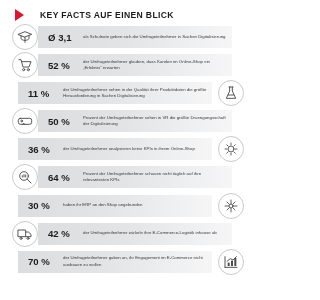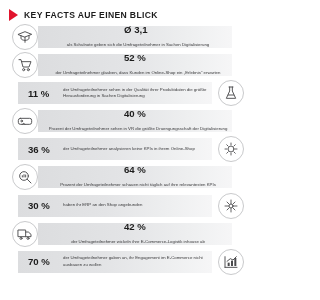--- a/index.html
+++ b/index.html
@@ -12,22 +12,22 @@
     height: 300px;
     overflow: hidden;
     font-family: "Liberation Sans", sans-serif;
     color: #231f20;
   }
 
   
   .title-row {
     display: flex;
     align-items: center;
-    gap: 6px;
-    padding: 11px 0 0 9px;
+    gap: 16px;
+    padding: 11px 0 0 15px;
     height: 18px;
     box-sizing: border-box;
   }
   .play-marker {
     width: 0;
     height: 0;
     border-left: 9px solid #e1142d;
     border-top: 6px solid transparent;
     border-bottom: 6px solid transparent;
     flex: 0 0 auto;
@@ -85,21 +85,21 @@
   
   .content {
     position: absolute;
     top: 0;
     height: 26px;
     display: flex;
     align-items: center;
     gap: 7px;
     z-index: 2;
   }
-  .fact.icon-left  .content { left: 48px;  right: 22px; flex-direction: column; }
+  .fact.icon-left  .content { left: 48px;  right: 22px; }
   .fact.icon-right .content { left: 28px;  right: 42px; }
 
   .value {
     font-size: 9.6px;
     font-weight: bold;
     color: #1c1c1c;
     white-space: nowrap;
     flex: 0 0 auto;
     min-width: 28px;
   }
@@ -169,21 +169,21 @@
   <div class="fact icon-left">
     <div class="bar"></div>
     <div class="badge">
       <svg width="16" height="16" viewBox="0 0 24 24" fill="none" stroke="#4a4a4c" stroke-width="1.4" stroke-linecap="round" stroke-linejoin="round">
         <rect x="2" y="8" width="20" height="9" rx="3"></rect>
           <path d="M12 17c-1-2-3-2-4 0"></path>
           <circle cx="7" cy="12" r="1.3"></circle>
       </svg>
     </div>
     <div class="content">
-      <div class="value">40 %</div>
+      <div class="value">50 %</div>
       <div class="desc">Prozent der Umfrageteilnehmer sehen in VR die größte Druengungsschaft der Digitalisierung</div>
     </div>
   </div>
 
   <div class="fact icon-right">
     <div class="bar"></div>
     <div class="badge">
       <svg width="16" height="16" viewBox="0 0 24 24" fill="none" stroke="#4a4a4c" stroke-width="1.3" stroke-linecap="round" stroke-linejoin="round">
         <circle cx="12" cy="12" r="4.4"></circle>
           <path d="M12 3v3M12 18v3M3 12h3M18 12h3M5.6 5.6l2.1 2.1M16.3 16.3l2.1 2.1M18.4 5.6l-2.1 2.1M7.7 16.3l-2.1 2.1"></path>

